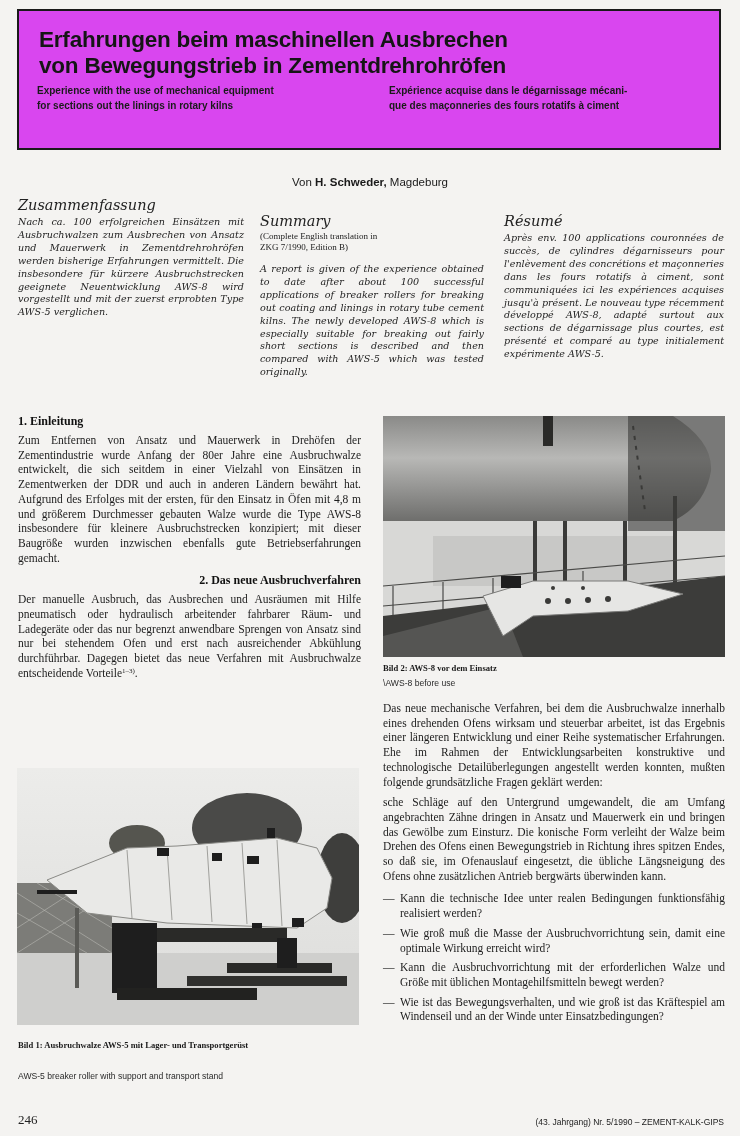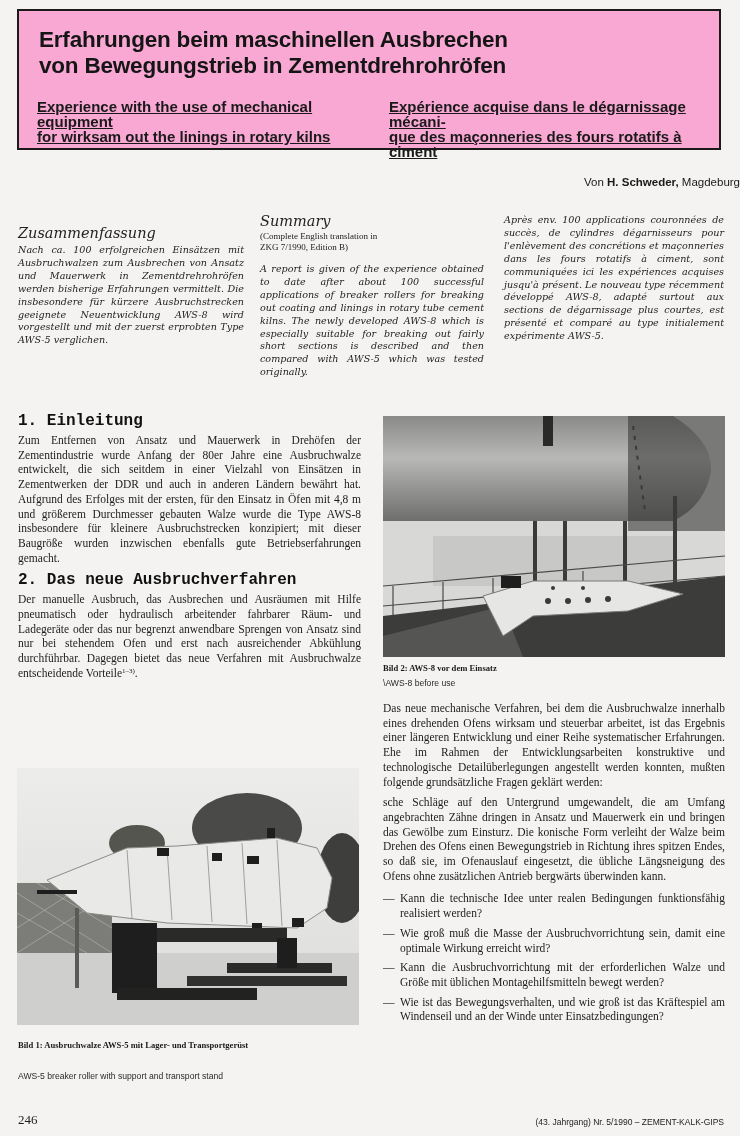--- a/index.html
+++ b/index.html
@@ -4,55 +4,55 @@
 <style>
   html, body { margin: 0; padding: 0; }
   body {
     width: 740px; height: 1136px; position: relative; overflow: hidden;
     background: #f4f3f1; color: #1c1c1c;
     font-family: "DejaVu Serif", serif;
   }
   .abs { position: absolute; }
   .title-box {
     left: 17px; top: 9px; width: 704px; height: 141px;
-    border: 2px solid #1a1a1a; box-sizing: border-box; background: #f9a8d4;
+    border: 2px solid #1a1a1a; box-sizing: border-box; background: #d946ef;
   }
   .title {
     position: absolute; left: 20px; top: 16px;
     font-family: "Liberation Sans", sans-serif; font-weight: bold;
     font-size: 22.5px; line-height: 26px; letter-spacing: -0.2px; color: #151515;
   }
   .sub {
-    position: absolute; top: 88px;
+    position: absolute; top: 72px;
     font-family: "Liberation Sans", sans-serif; font-weight: bold;
-    font-size: 15px; line-height: 15px; color: #1a1a1a; text-decoration: underline;
+    font-size: 10px; line-height: 15px; color: #1a1a1a;
   }
   .sub.en { left: 18px; width: 330px; }
   .sub.fr { left: 370px; width: 330px; }
   .byline {
-    left: 0; width: 740px; top: 176px; text-align: right;
+    left: 0; width: 740px; top: 176px; text-align: center;
     font-family: "Liberation Sans", sans-serif; font-size: 11.5px; color: #1a1a1a;
   }
   .byline b { font-weight: bold; }
 
   .abs-head {
     font-family: "DejaVu Serif", serif; font-style: italic;
     font-size: 14.5px; line-height: 18px; color: #222;
   }
   .abs-text {
     font-family: "DejaVu Serif", serif; font-style: italic;
     font-size: 9.6px; line-height: 12.9px; text-align: justify; color: #222;
   }
   .abs-note {
     font-family: "Liberation Serif", serif; font-size: 9px; line-height: 11px; color: #222;
   }
 
   .h2 {
-    font-family: Liberation Mono, monospace; font-weight: bold;
-    font-size: 16px; line-height: 14px; color: #111;
+    font-family: Liberation Serif, serif; font-weight: bold;
+    font-size: 12px; line-height: 14px; color: #111;
   }
   .body {
     font-family: "Liberation Serif", serif; font-size: 11.5px;
     line-height: 14.7px; text-align: justify; color: #1c1c1c;
   }
   .body p { margin: 0 0 6px 0; }
   .body sup { font-size: 7px; vertical-align: 4px; line-height: 0; }
 
   ul.dash { list-style: none; margin: 8px 0 0 0; padding: 0; }
   ul.dash li { position: relative; padding-left: 17px; margin-bottom: 5px; }
@@ -73,56 +73,57 @@
 </head>
 <body>
 
 <div class="abs title-box">
   <div class="title">
     <div>Erfahrungen beim maschinellen Ausbrechen</div>
     <div>von Bewegungstrieb in Zementdrehrohröfen</div>
   </div>
   <div class="sub en">
     <div>Experience with the use of mechanical equipment</div>
-    <div>for wirksam out the linings in rotary kilns</div>
+    <div>for sections out the linings in rotary kilns</div>
   </div>
   <div class="sub fr">
     <div>Expérience acquise dans le dégarnissage mécani-</div>
     <div>que des maçonneries des fours rotatifs à ciment</div>
   </div>
 </div>
 
 <div class="abs byline">
   <span>Von </span><b>H. Schweder,</b><span> Magdeburg</span>
 </div>
 
-<div class="abs" style="left:18px; top:224px; width:226px;">
+<div class="abs" style="left:18px; top:196px; width:226px;">
   <div class="abs-head">Zusammenfassung</div>
   <div class="abs-text" style="margin-top:2px;">Nach ca. 100 erfolgreichen Einsätzen mit Ausbruchwalzen zum Ausbrechen von Ansatz und Mauerwerk in Zementdrehrohröfen werden bisherige Erfahrungen vermittelt. Die insbesondere für kürzere Ausbruchstrecken geeignete Neuentwicklung AWS-8 wird vorgestellt und mit der zuerst erprobten Type AWS-5 verglichen.</div>
 </div>
 
 <div class="abs" style="left:260px; top:212px; width:224px;">
   <div class="abs-head">Summary</div>
   <div class="abs-note" style="margin-top:1px;">
     <div>(Complete English translation in</div>
     <div>ZKG 7/1990, Edition B)</div>
   </div>
   <div class="abs-text" style="margin-top:10px;">A report is given of the experience obtained to date after about 100 successful applications of breaker rollers for breaking out coating and linings in rotary tube cement kilns. The newly developed AWS-8 which is especially suitable for breaking out fairly short sections is described and then compared with AWS-5 which was tested originally.</div>
 </div>
 
 <div class="abs" style="left:504px; top:212px; width:220px;">
+  <div class="abs-head">Résumé</div>
   <div class="abs-text" style="margin-top:2px;">Après env. 100 applications couronnées de succès, de cylindres dégarnisseurs pour l'enlèvement des concrétions et maçonneries dans les fours rotatifs à ciment, sont communiquées ici les expériences acquises jusqu'à présent. Le nouveau type récemment développé AWS-8, adapté surtout aux sections de dégarnissage plus courtes, est présenté et comparé au type initialement expérimente AWS-5.</div>
 </div>
 
 <div class="abs" style="left:18px; top:414px; width:343px;">
   <div class="h2" style="margin-bottom:5px;">1. Einleitung</div>
   <div class="body">
       <p>Zum Entfernen von Ansatz und Mauerwerk in Drehöfen der Zementindustrie wurde Anfang der 80er Jahre eine Ausbruchwalze entwickelt, die sich seitdem in einer Vielzahl von Einsätzen in Zementwerken der DDR und auch in anderen Ländern bewährt hat. Aufgrund des Erfolges mit der ersten, für den Einsatz in Öfen mit 4,8 m und größerem Durchmesser gebauten Walze wurde die Type AWS-8 insbesondere für kleinere Ausbruchstrecken konzipiert; mit dieser Baugröße wurden inzwischen ebenfalls gute Betriebserfahrungen gemacht.</p>
     </div>
-  <div class="h2" style="margin:8px 0 5px 0;">2. Das neue Ausbruchverfahren</div>
+  <div class="h2" style="margin:8px 0 5px 0;text-align:right;">2. Das neue Ausbruchverfahren</div>
   <div class="body">
     <p><span>Der manuelle Ausbruch, das Ausbrechen und Ausräumen mit Hilfe pneumatisch oder hydraulisch arbeitender fahrbarer Räum- und Ladegeräte oder das nur begrenzt anwendbare Sprengen von Ansatz sind nur bei stehendem Ofen und erst nach ausreichender Abkühlung durchführbar. Dagegen bietet das neue Verfahren mit Ausbruchwalze entscheidende Vorteile</span><sup>1–3)</sup><span>.</span></p>
   </div>
 </div>
 
 <div class="abs photo" style="left:17px; top:768px; width:342px; height:257px;">
   <svg width="342" height="257" viewBox="0 0 342 257">
     <defs>
       <linearGradient id="sky1" x1="0" y1="0" x2="0" y2="1">
         <stop offset="0" stop-color="#ececea"></stop>

